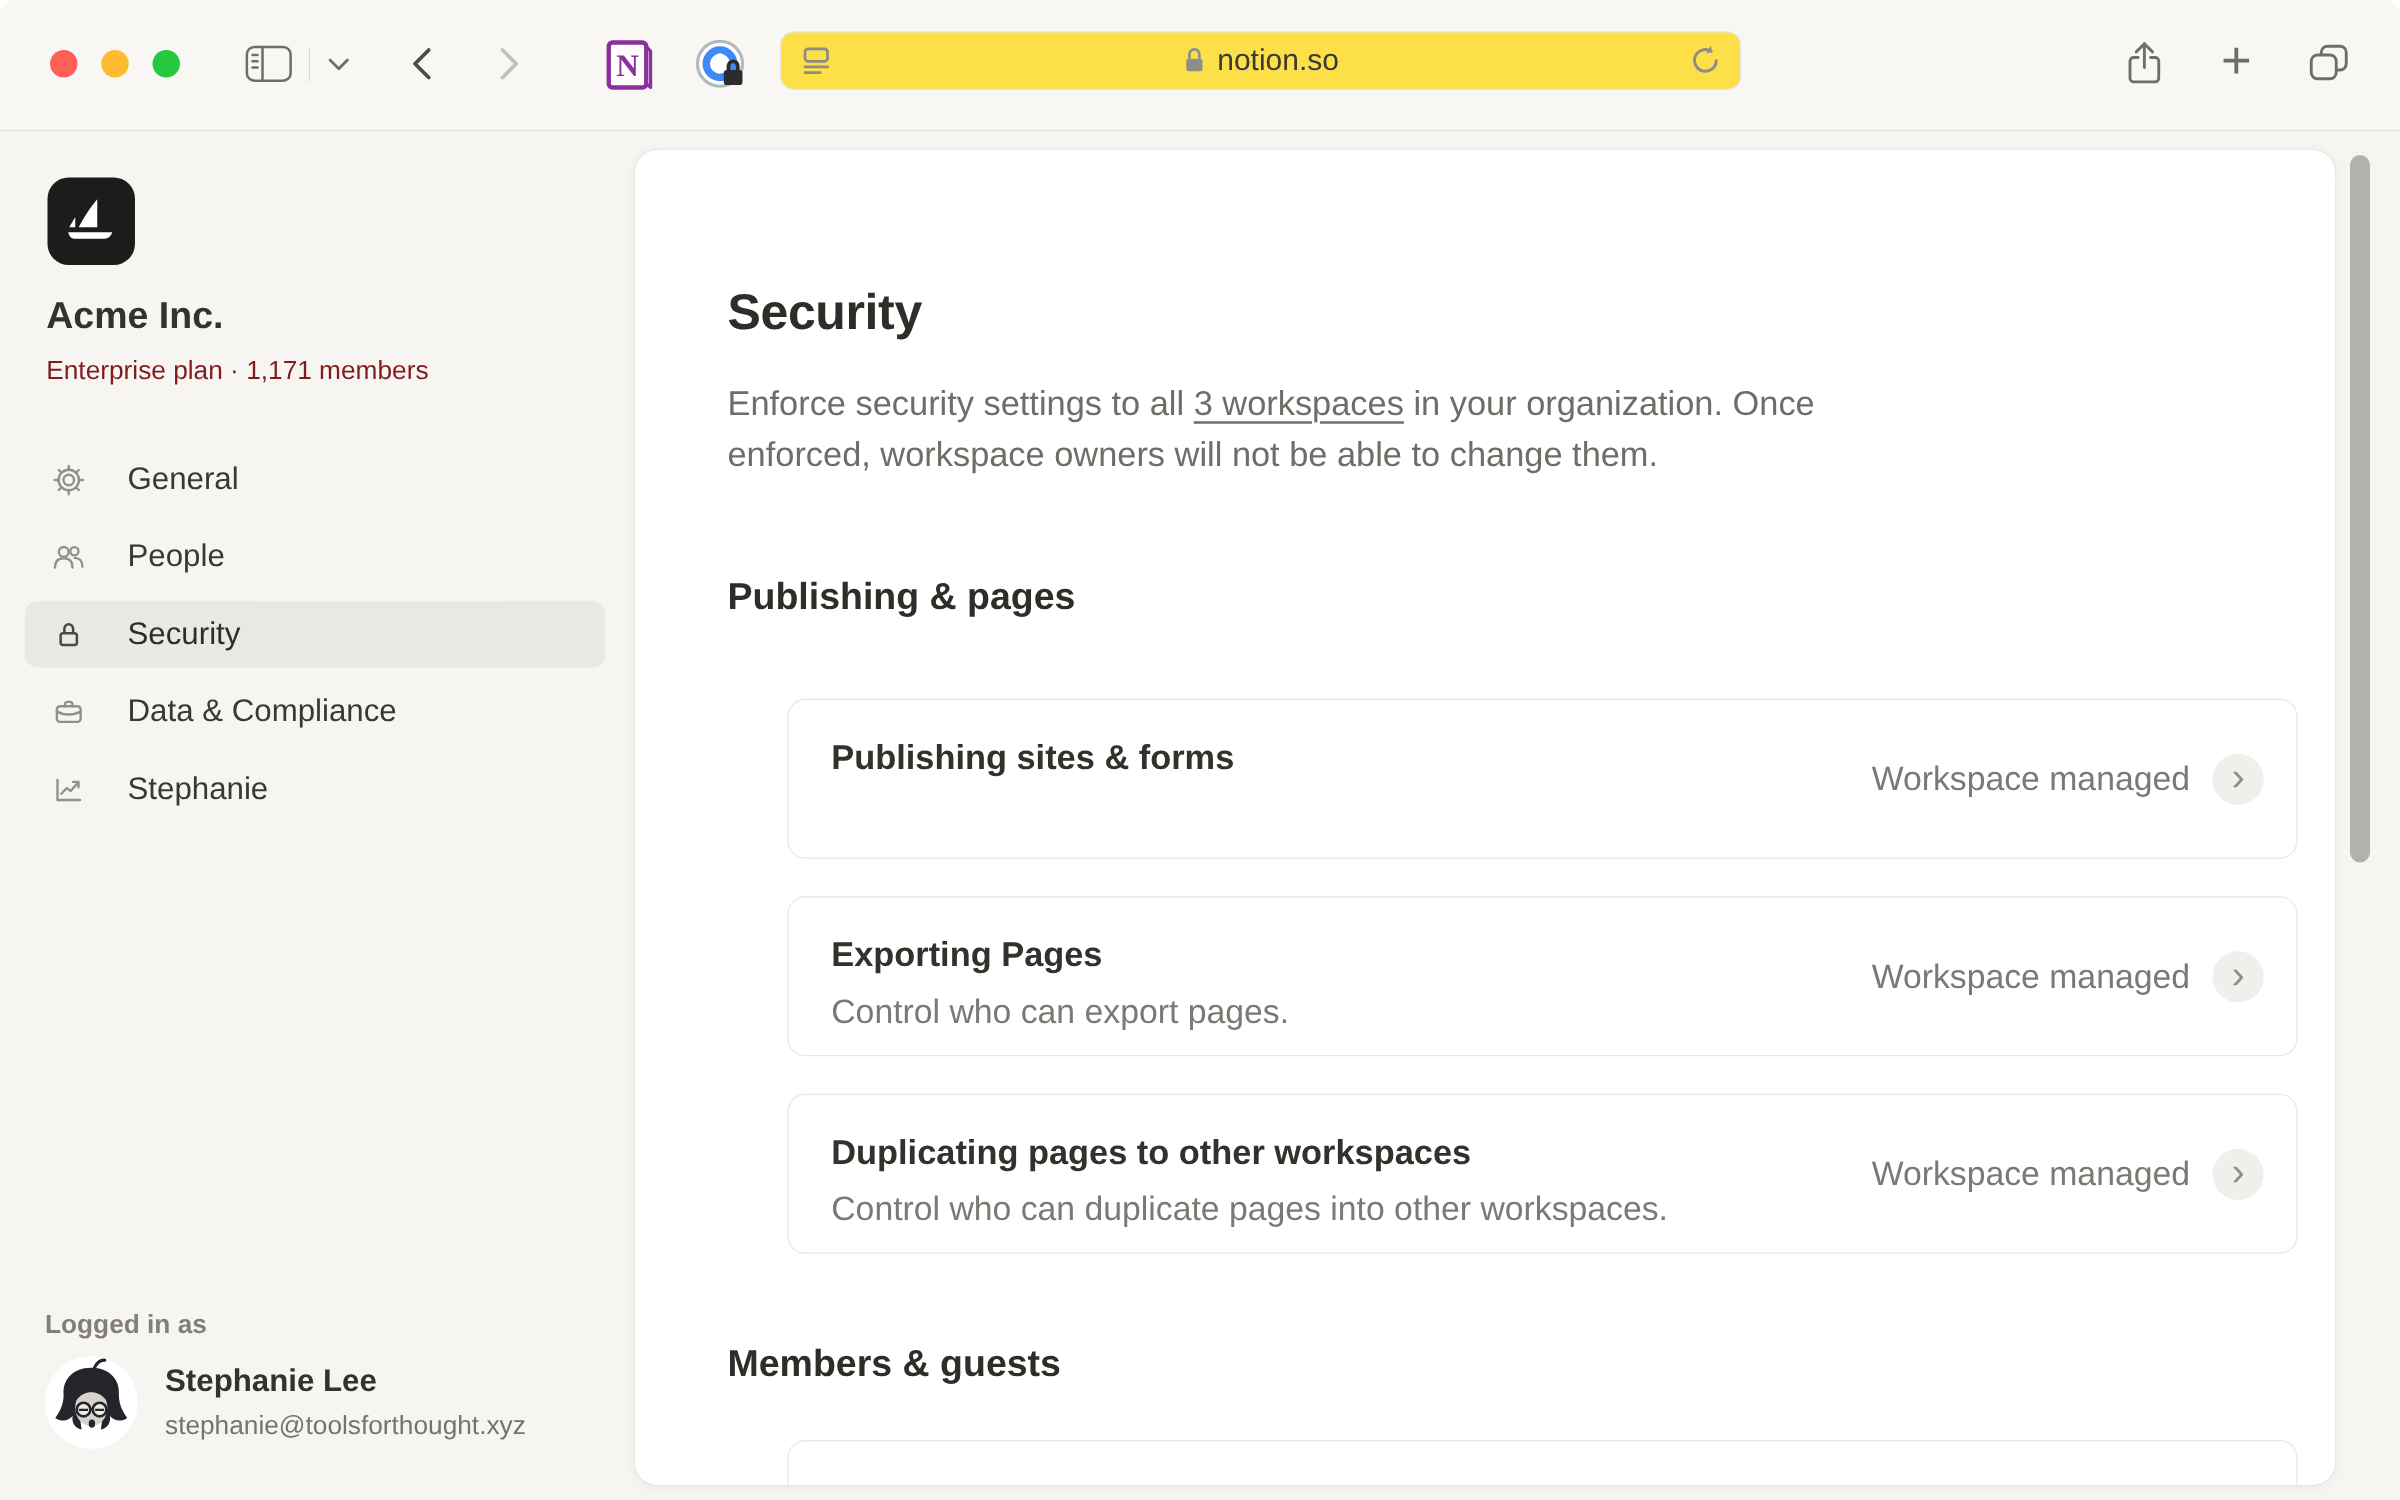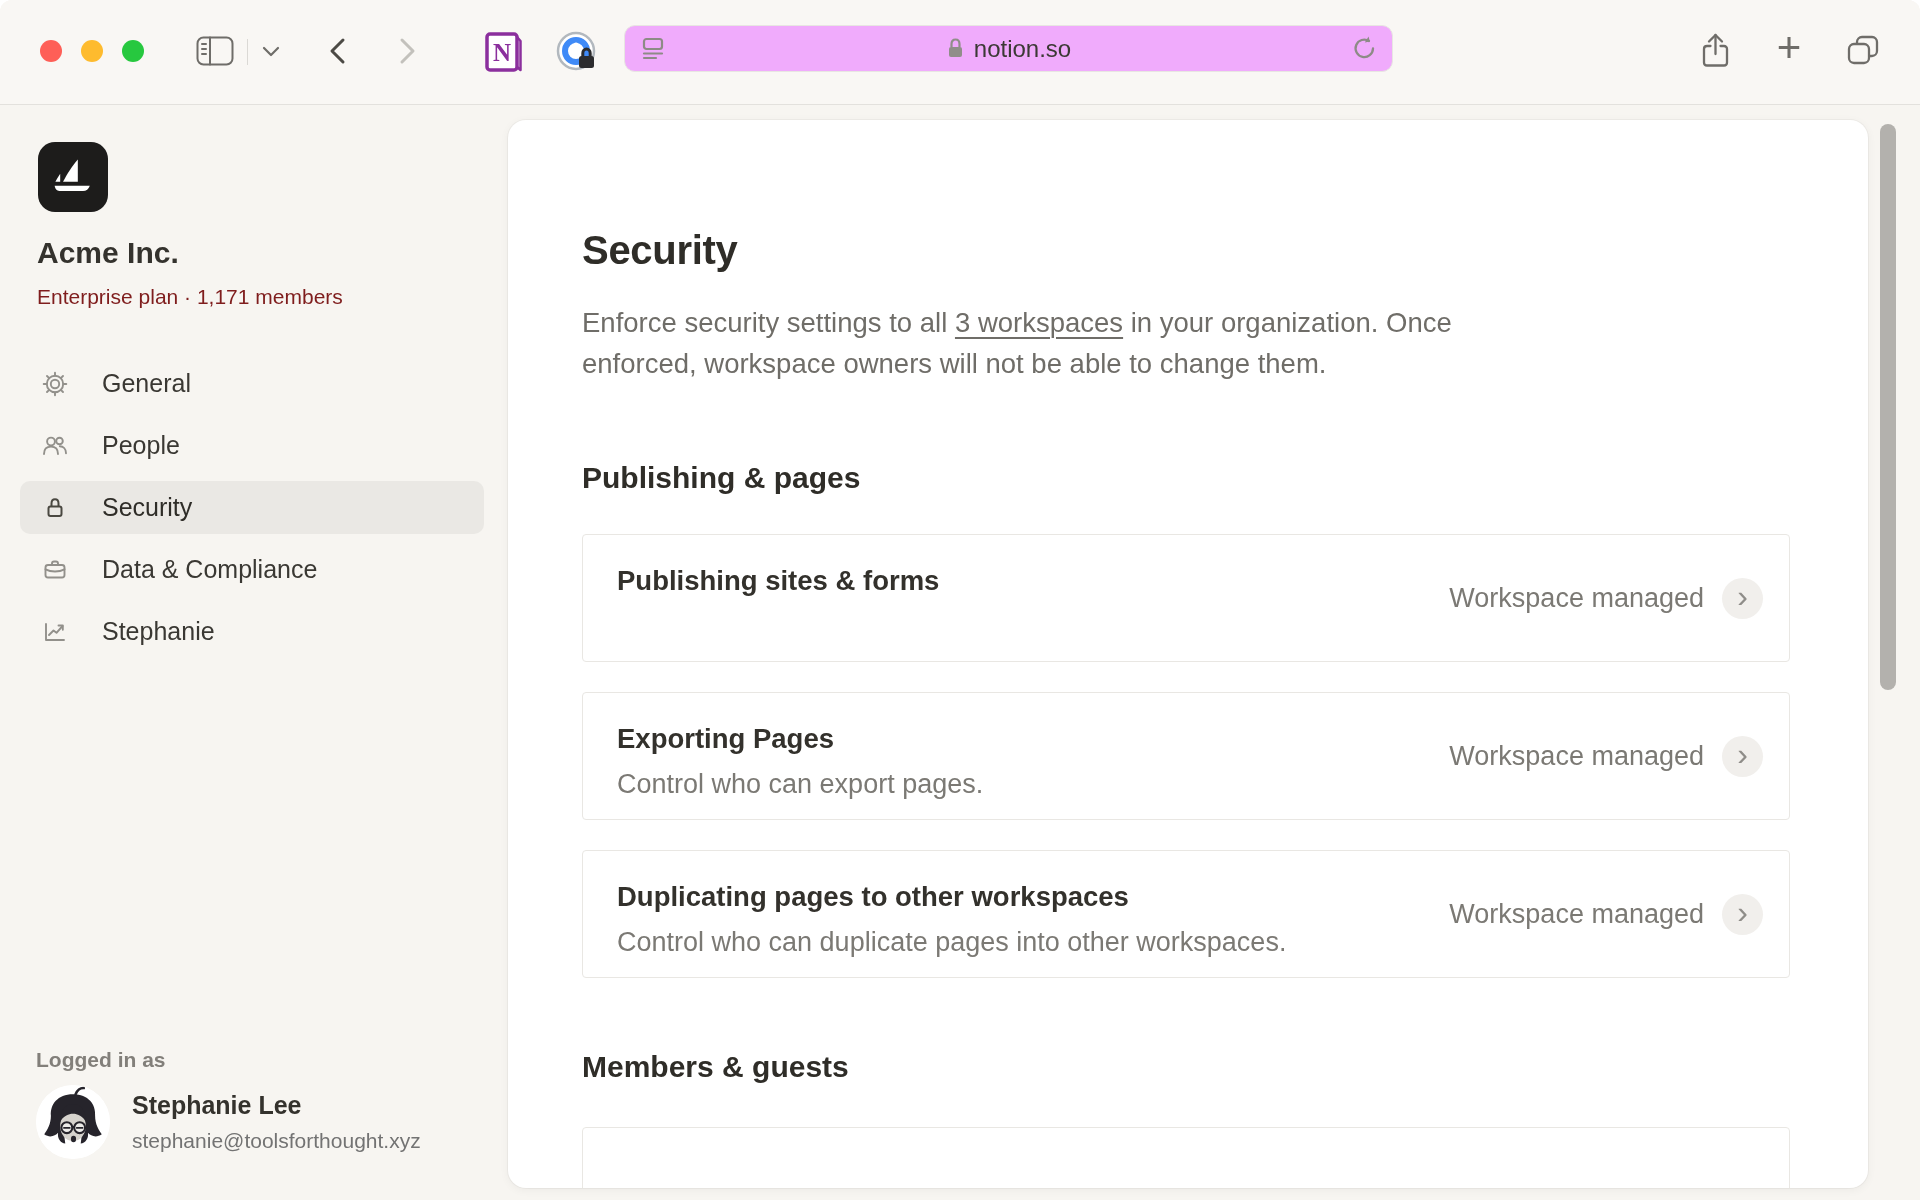--- a/index.html
+++ b/index.html
@@ -12,21 +12,21 @@
              background:#f9f7f4; border-bottom:1px solid #e3e1dd; }
   .tl { position:absolute; top:40px; width:22px; height:22px; border-radius:50%; }
   .tl-red    { left:40px;  background:#fe5f57; }
   .tl-yellow { left:81px;  background:#febb2e; }
   .tl-green  { left:122px; background:#27c83f; }
   .tbtn { position:absolute; display:flex; align-items:center; justify-content:center;
           background:none; border:none; }
   .sep { position:absolute; left:247px; top:39px; width:1px; height:26px; background:#dbd9d5; }
 
   .addressbar { position:absolute; left:624px; top:25px; width:769px; height:47px;
-                background:#f0abfc; border:1px solid #e8e6e2; border-radius:11px;
+                background:#fde047; border:1px solid #e8e6e2; border-radius:11px;
                 display:flex; align-items:center; padding:0 13px; }
   .url-wrap { position:absolute; left:0; right:0; display:flex; justify-content:center;
               align-items:center; gap:9px; pointer-events:none; }
   .url-text { font-size:24px; color:#3b3935; }
   .reload { margin-left:auto; }
 
   
   .sidebar { position:absolute; left:0; top:105px; width:548px; bottom:0; }
   .ws-logo { position:absolute; left:38px; top:37px; width:70px; height:70px;
              border-radius:17px; background:#1d1c1b; display:flex; align-items:center; justify-content:center; }
@@ -46,24 +46,24 @@
 
   
   .panel { position:absolute; left:508px; top:120px; width:1360px; height:1068px;
            background:#fff; border-radius:18px; overflow:hidden;
            box-shadow:0 0 0 1px rgba(0,0,0,0.035), 0 2px 10px rgba(0,0,0,0.05);
            padding:106px 0 0 74px; }
   .panel h1 { font-size:40px; font-weight:700; color:#2f2d28; letter-spacing:-0.3px; line-height:48px; }
   .intro { margin-top:28px; width:940px; font-size:27.5px; line-height:41px; color:#6f6d68; }
   .wslink { color:inherit; text-decoration:underline; text-underline-offset:5px; text-decoration-thickness:1.5px; }
   .sec-head { font-size:30px; font-weight:700; color:#2f2d28; line-height:37px; }
-  .sec-head.first { margin-top:75px; margin-bottom:38px; }
+  .sec-head.first { margin-top:75px; margin-bottom:63px; }
   .sec-head.second { margin-top:70px; margin-bottom:42px; }
   .card { width:1208px; height:128px; background:#fff; border:1.5px solid #e9e7e3;
-          border-radius:4px; position:relative; margin-bottom:30px; }
+          border-radius:14px; position:relative; margin-bottom:30px;margin-left:48px; }
   .card-title { padding:29px 0 0 34px; font-size:27.5px; font-weight:600; color:#33312c; line-height:34px; }
   .card-desc  { padding:13px 0 0 34px; font-size:27px; color:#7b7974; }
   .card-right { position:absolute; right:26px; top:0; height:100%; display:flex; align-items:center; gap:18px; }
   .status { font-size:27px; color:#7b7974; }
   .chev-circle { width:41px; height:41px; border-radius:50%; background:#f1efec;
                  display:flex; align-items:center; justify-content:center;
                  font-size:32px; line-height:1; color:#8f8d89; padding-bottom:5px; }
   .card.partial { height:120px; margin-bottom:0; }
 
   

